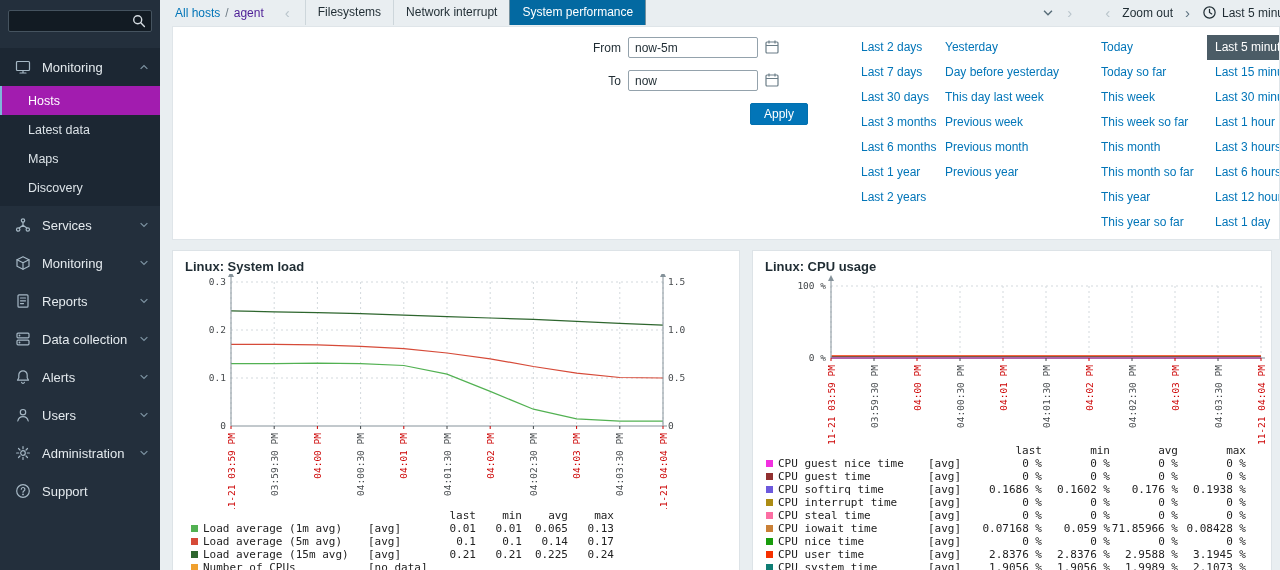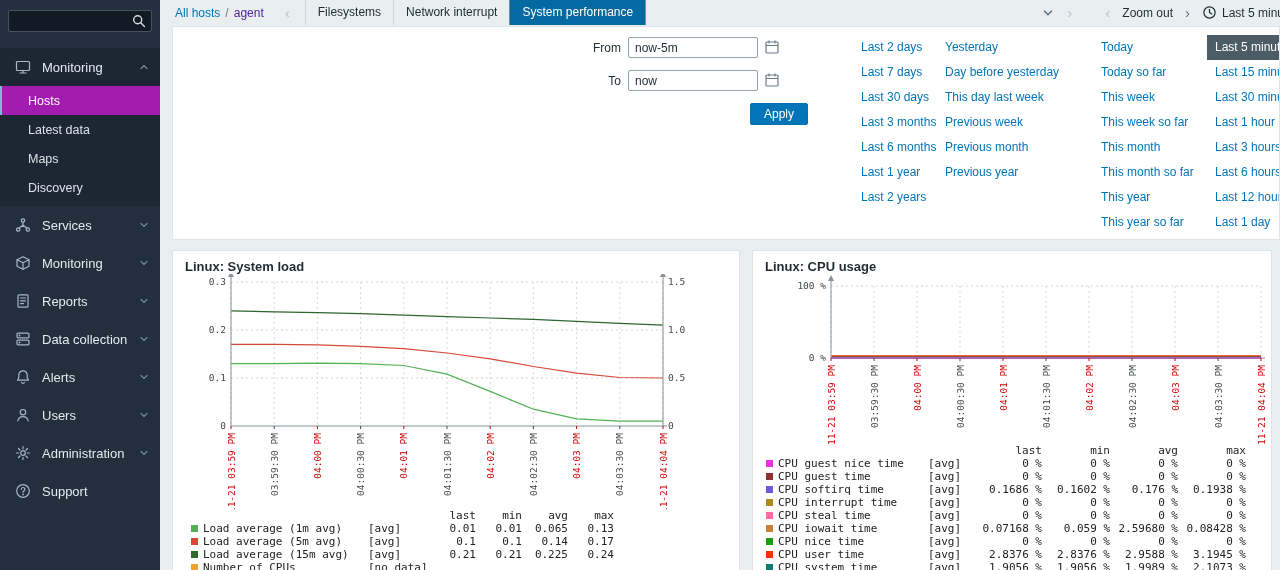--- a/index.html
+++ b/index.html
@@ -519,21 +519,21 @@
           <span class="lg-val" style="width:68px">0 %</span>
           <span class="lg-val" style="width:68px">0 %</span>
           <span class="lg-val" style="width:68px">0 %</span>
         </div>
         <div class="lg-row">
           <span class="lg-sw" style="background:#ca8036"></span>
           <span class="lg-name" style="width:150px">CPU iowait time</span>
           <span class="lg-func" style="width:46px">[avg]</span>
           <span class="lg-val" style="width:68px">0.07168 %</span>
           <span class="lg-val" style="width:68px">0.059 %</span>
-          <span class="lg-val" style="width:68px">2.59680 %</span>
+          <span class="lg-val" style="width:68px">71.85966 %</span>
           <span class="lg-val" style="width:68px">0.08428 %</span>
         </div>
         <div class="lg-row">
           <span class="lg-sw" style="background:#199c0d"></span>
           <span class="lg-name" style="width:150px">CPU nice time</span>
           <span class="lg-func" style="width:46px">[avg]</span>
           <span class="lg-val" style="width:68px">0 %</span>
           <span class="lg-val" style="width:68px">0 %</span>
           <span class="lg-val" style="width:68px">0 %</span>
           <span class="lg-val" style="width:68px">0 %</span>

